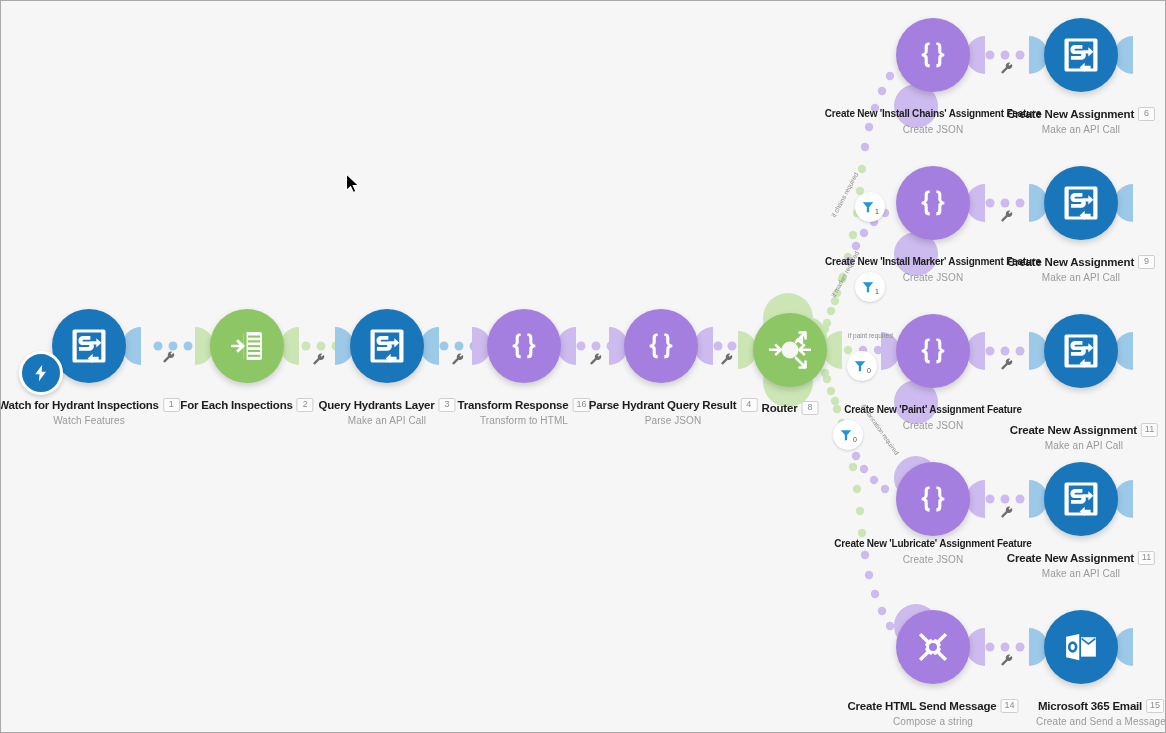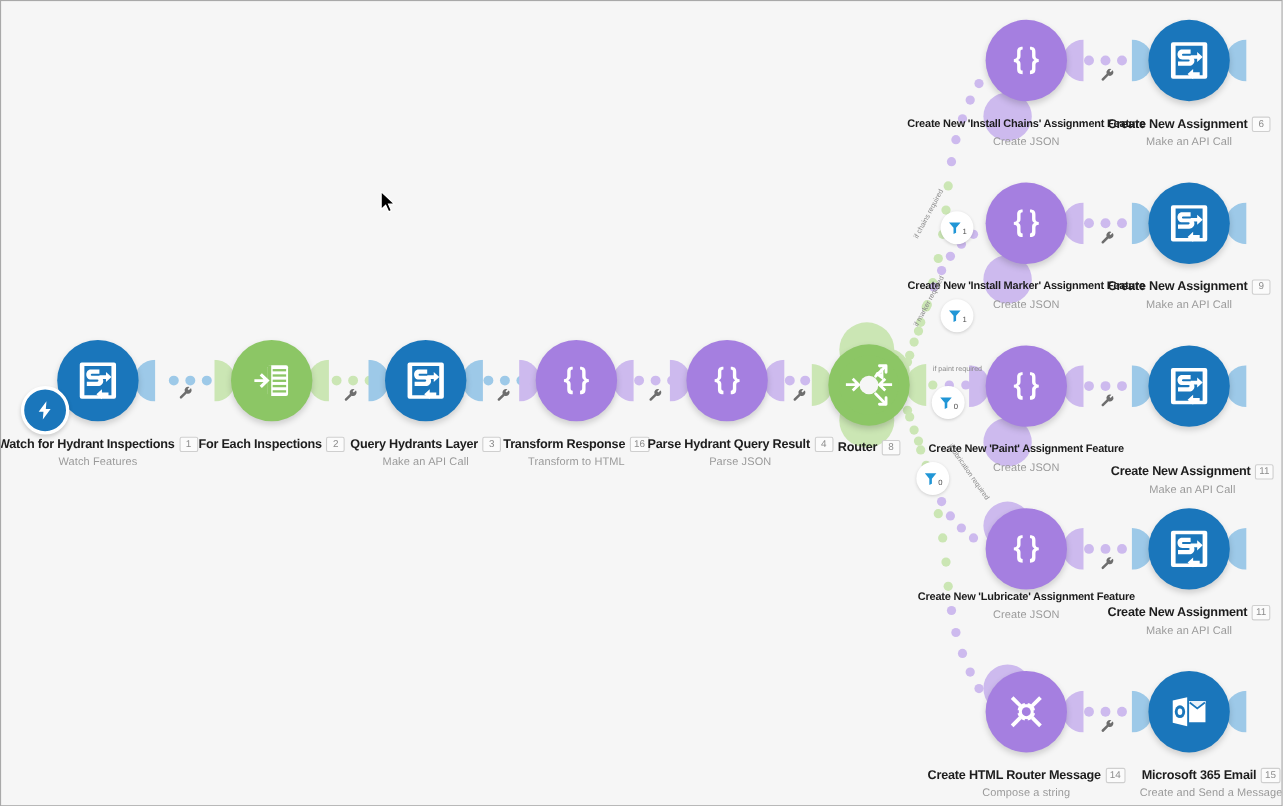--- a/index.html
+++ b/index.html
@@ -622,21 +622,21 @@
         <g fill="#a57fe0">
           <rect x="22.6" y="13.5" width="2.8" height="3.4"></rect>
           <rect x="22.6" y="31" width="2.8" height="3.4"></rect>
           <rect x="13.5" y="22.6" width="3.4" height="2.8"></rect>
           <rect x="31" y="22.6" width="3.4" height="2.8"></rect>
         </g>
         <path d="M33.5 7.5l-4.2 4.2 2.3 2.3-3.3 3.3 3.6 3.6 3.3-3.3 2.3 2.3 4.2-4.2a6.6 6.6 0 0 1-8.2-8.2z" opacity="0"></path>
       </svg>
     </div>
     <div class="label" style="left:0px;top:49px;">
-      <span class="t">Create HTML Router Message</span><span class="badge">14</span>
+      <span class="t">Create HTML Send Message</span><span class="badge">14</span>
       <span class="sub">Compose a string</span>
     </div>
   </div>
   <div class="wrench" style="left:999px;top:653px;">
     <svg width="14" height="14" viewBox="0 0 24 24" fill="#6e6e6e">
       <path d="M20.5 4.2a5.6 5.6 0 0 1-7.3 7.3L5.6 19.1a2 2 0 0 1-2.8-2.8l7.6-7.6a5.6 5.6 0 0 1 7.3-7.3l-3.1 3.1 1.9 1.9 3.1-3.1z"></path>
     </svg>
   </div>
   <div class="module" style="left:1080px;top:646px;">
     <div class="port l p-blue">

